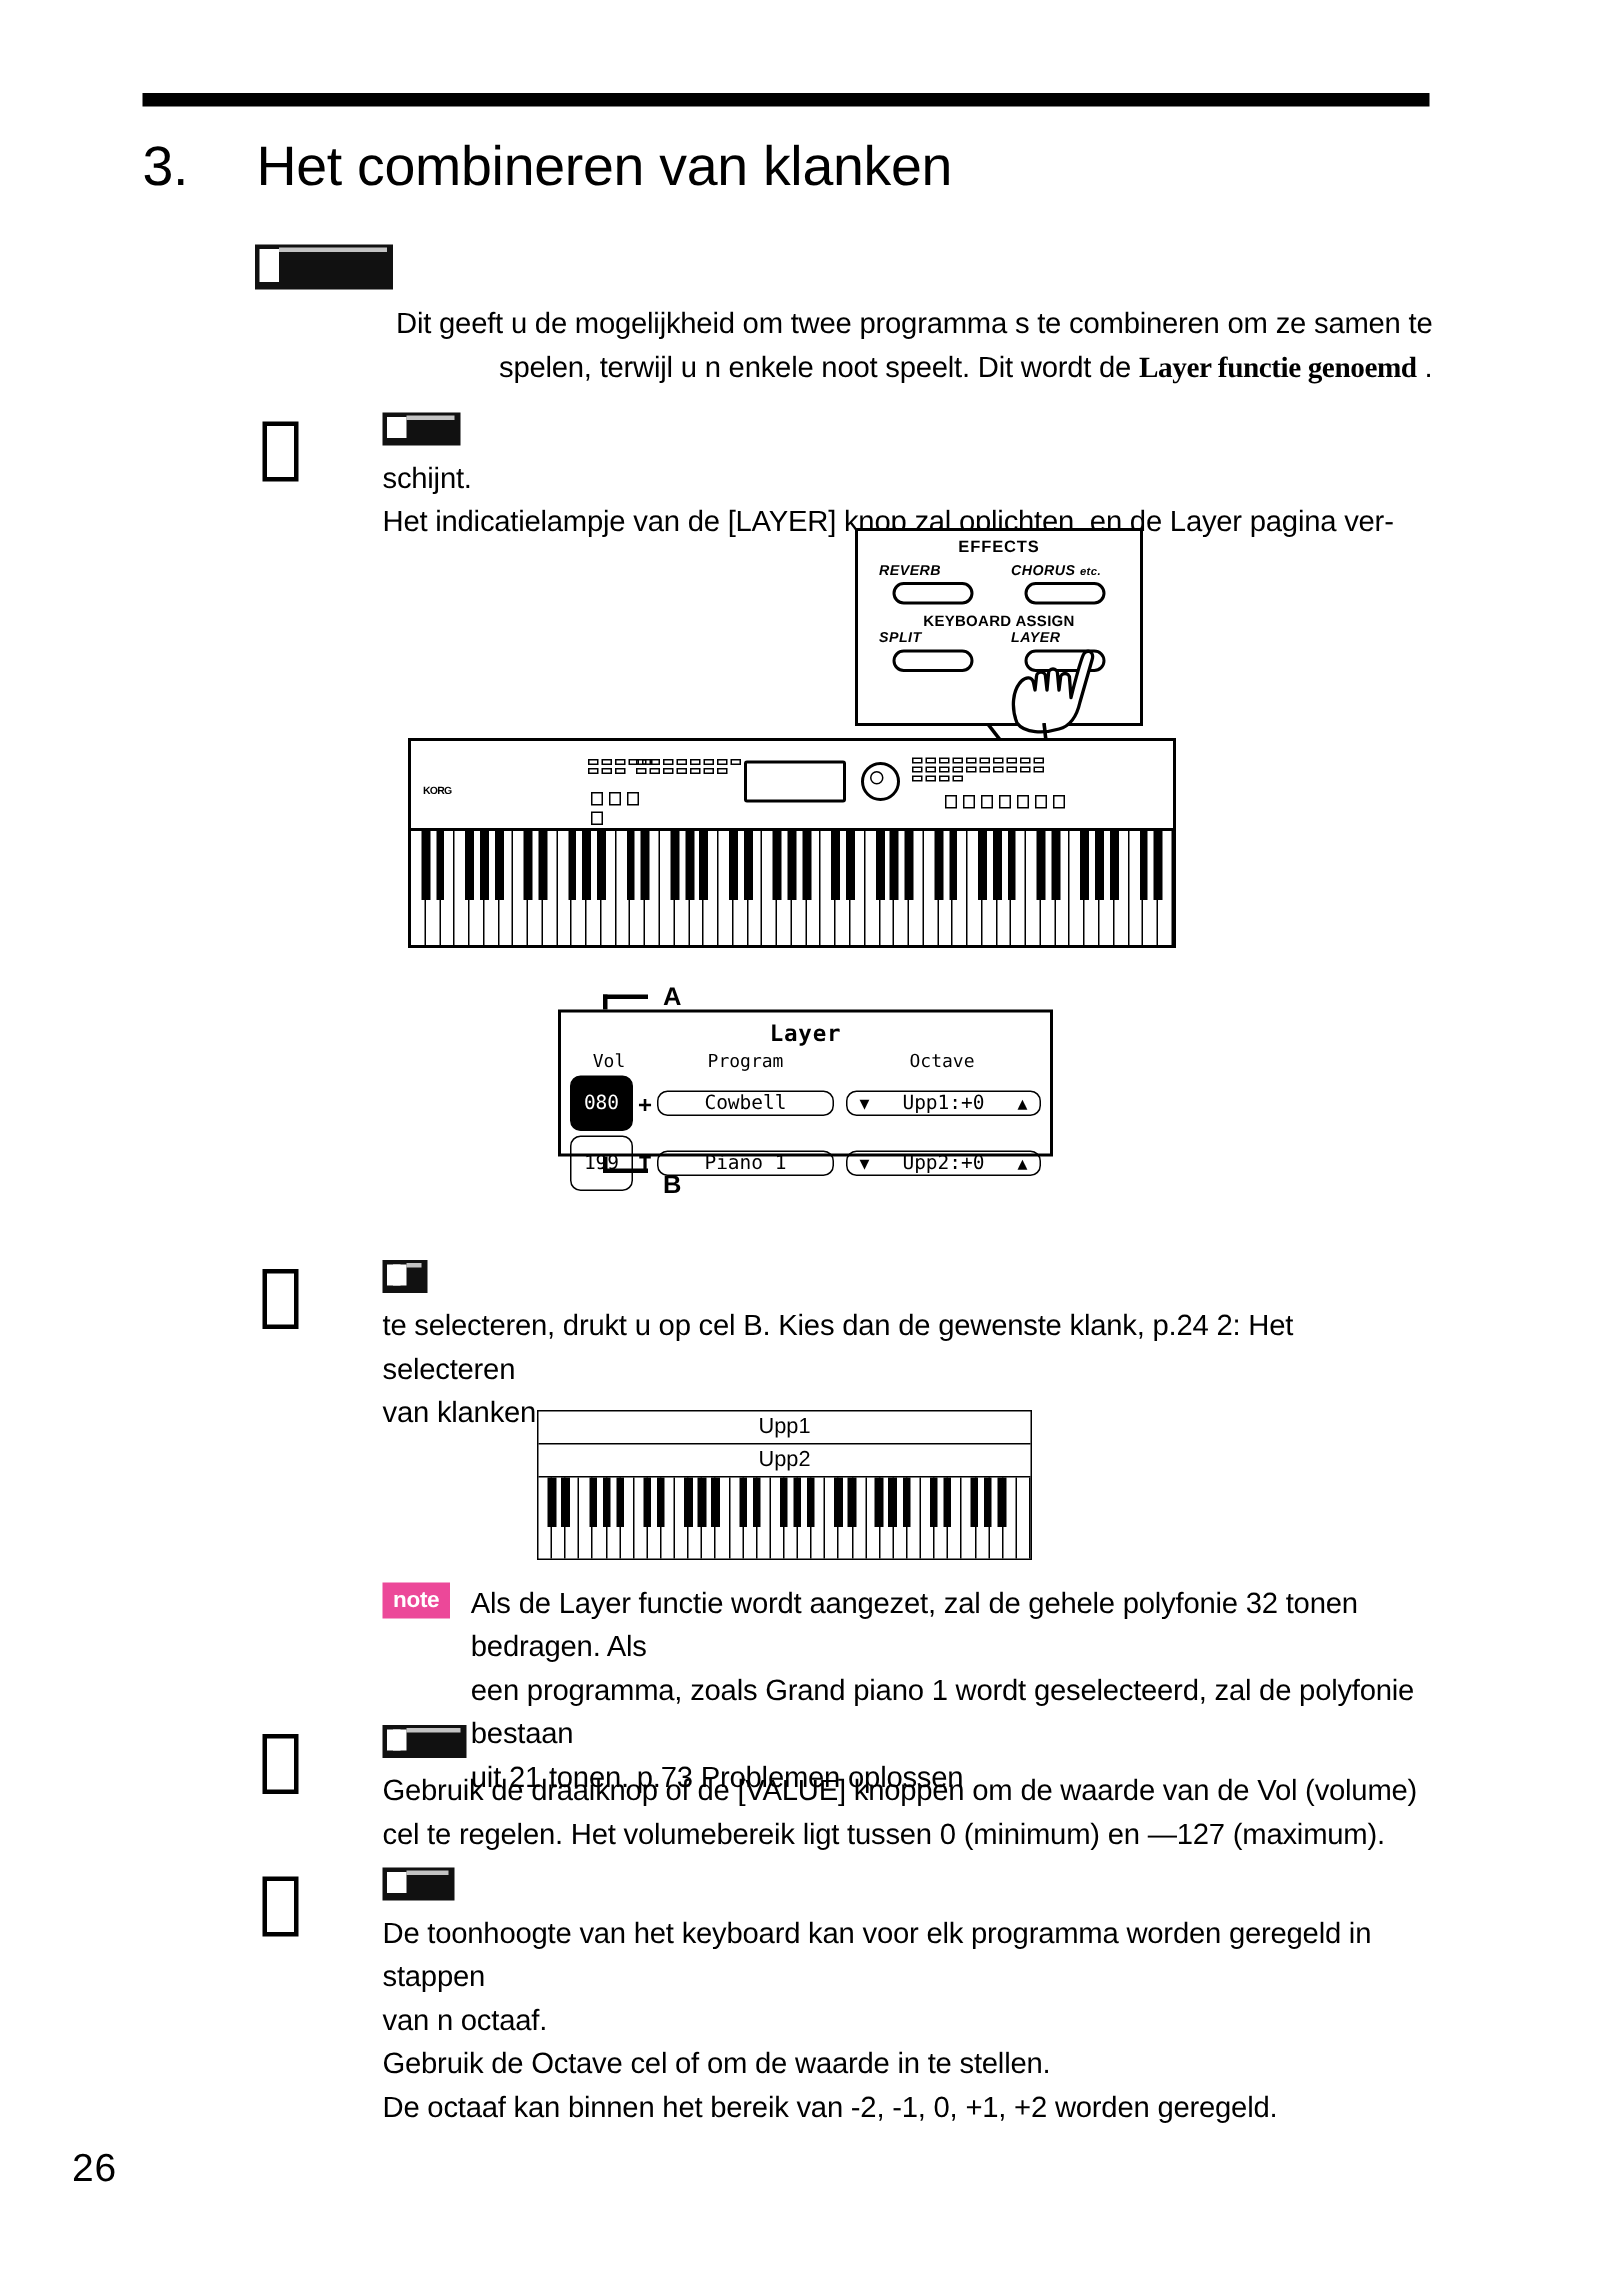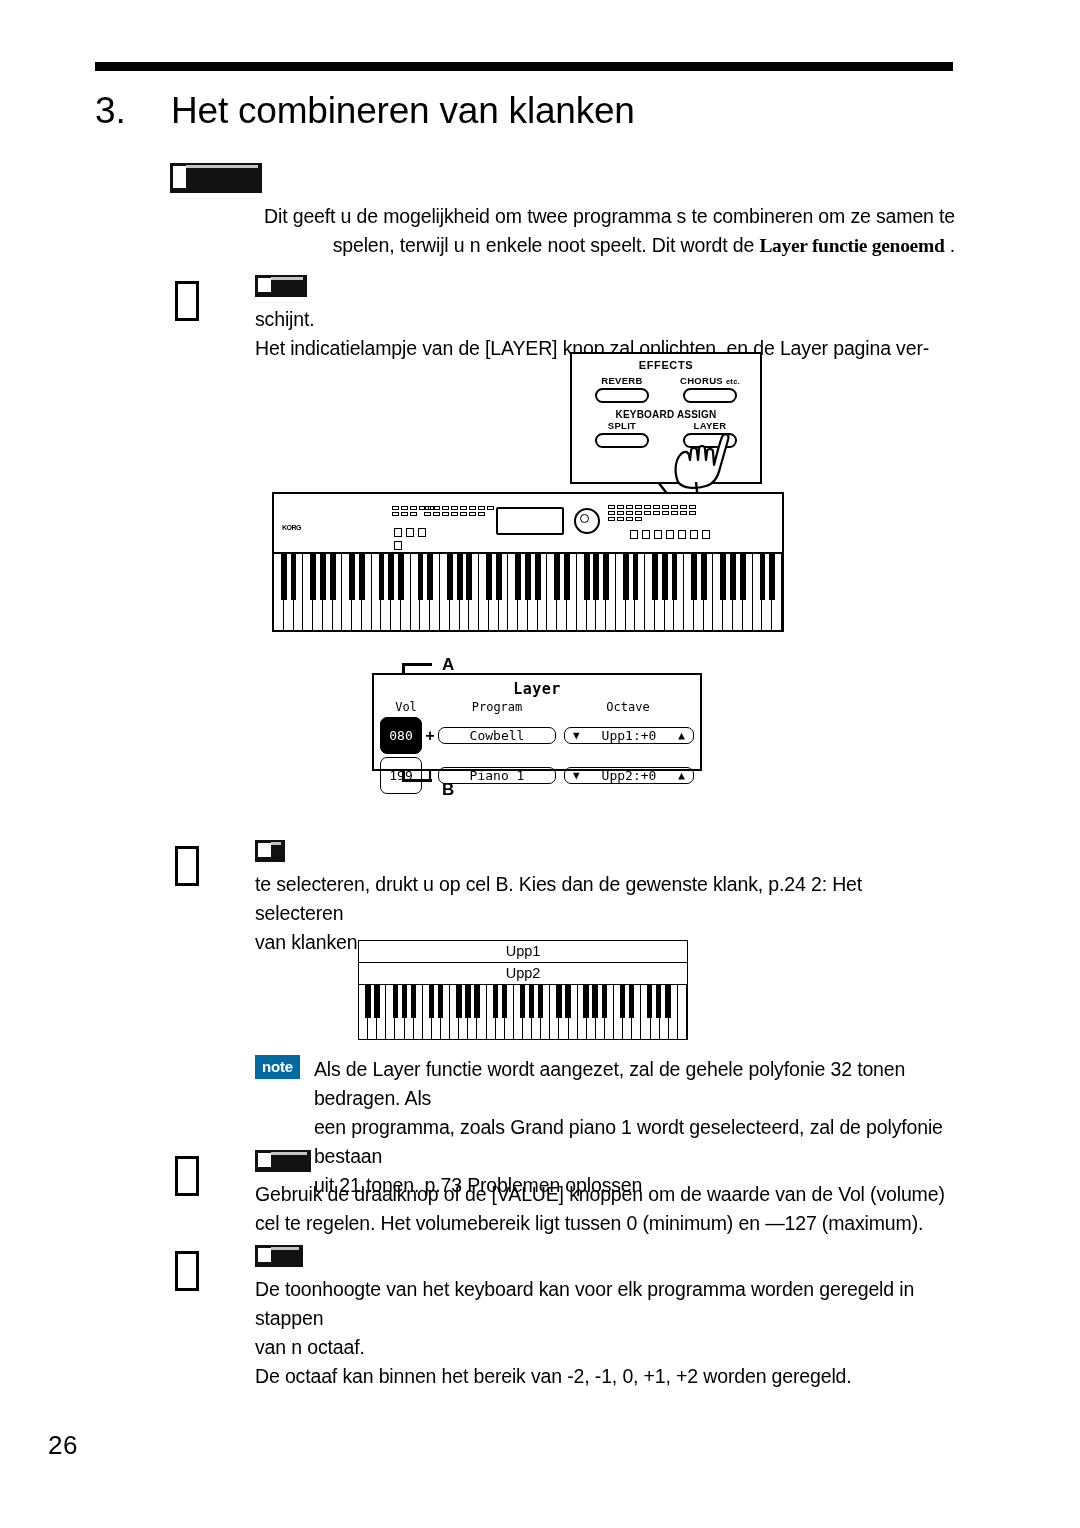--- a/index.html
+++ b/index.html
@@ -139,21 +139,21 @@
     font-weight: bold;
     letter-spacing: .6px;
     margin-top: 5px;
   }
   .fx-row {
     display: flex;
     justify-content: center;
     gap: 16px;
     margin-top: 4px;
   }
-  .fx-cell { width: 72px; text-align: center; }
+  .fx-cell { width: 72px; text-align: left; font-style: italic; }
   .fx-lab {
     font-size: 9.5px;
     font-weight: bold;
     letter-spacing: .3px;
     white-space: nowrap;
   }
   .fx-lab .small { font-size: 7.5px; }
   .fx-btn {
     width: 54px; height: 15px;
     margin: 2px auto 0 auto;
@@ -346,21 +346,21 @@
   .note-block {
     position: absolute;
     left: 255px;
     top: 1055px;
     width: 700px;
     display: flex;
     gap: 14px;
   }
   .note-badge {
     flex: 0 0 auto;
-    background: #0369a1;
+    background: #ec4899;
     color: #fff;
     font-size: 15px;
     font-weight: bold;
     padding: 2px 7px 3px 7px;
     height: 19px;
     line-height: 19px;
     letter-spacing: -0.2px;
   }
   .note-text {
     font-size: 19.5px;
@@ -752,17 +752,18 @@
     <p>cel te regelen. Het volumebereik ligt tussen 0 (minimum) en —127 (maximum).</p>
   </div>
 </div>
 
 <div class="step" style="top:1245px;">
   <div class="step-num"></div>
   <div class="step-head glyph-bar" style="width:48px;height:22px;"></div>
   <div class="step-body">
     <p>De toonhoogte van het keyboard kan voor elk programma worden geregeld in stappen</p>
     <p>van  n octaaf.</p>
+    <p>Gebruik de  Octave  cel        of        om de waarde in te stellen.</p>
     <p>De octaaf kan binnen het bereik van -2, -1, 0, +1, +2 worden geregeld.</p>
   </div>
 </div>
 
 <div class="page-number">26</div>
 
 </body></html>

